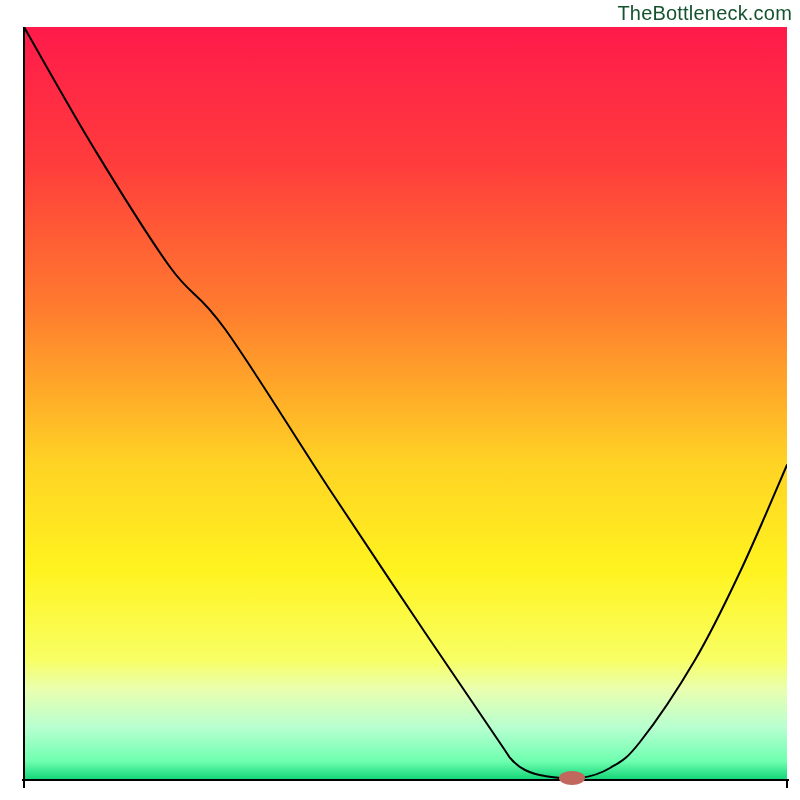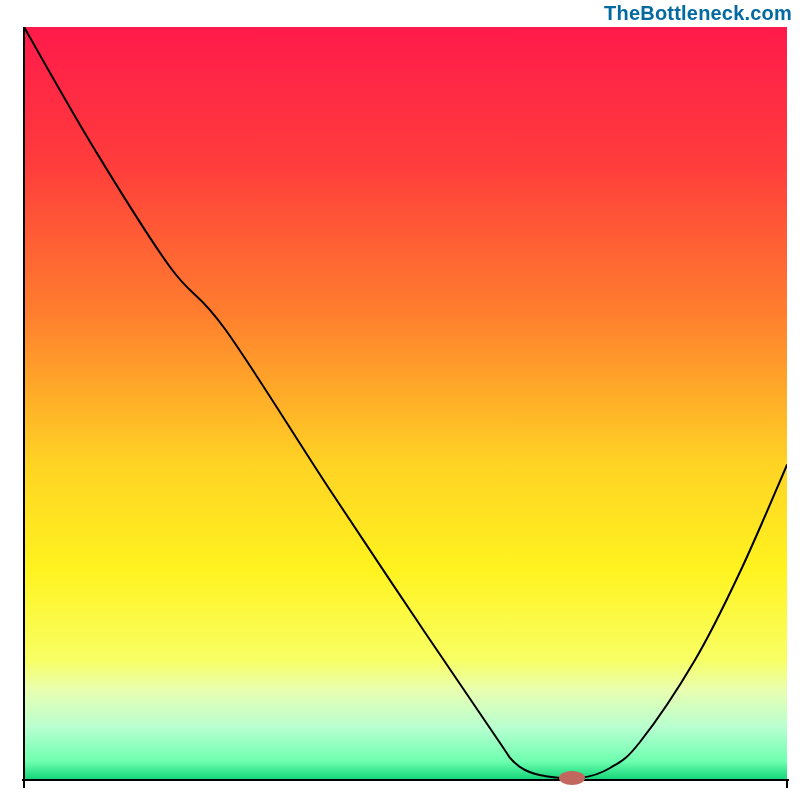--- a/index.html
+++ b/index.html
@@ -13,23 +13,23 @@
   }
   .wrap {
     position: relative;
     width: 800px;
     height: 800px;
   }
   .watermark {
     position: absolute;
     top: 2px;
     right: 8px;
-    color: #0369a1;
+    color: #14532d;
     font-size: 20px;
-    font-weight: 700;
+    font-weight: 400;
     letter-spacing: 0.2px;
     z-index: 20;
   }
   svg.plot {
     position: absolute;
     left: 0;
     top: 0;
     width: 800px;
     height: 800px;
   }

